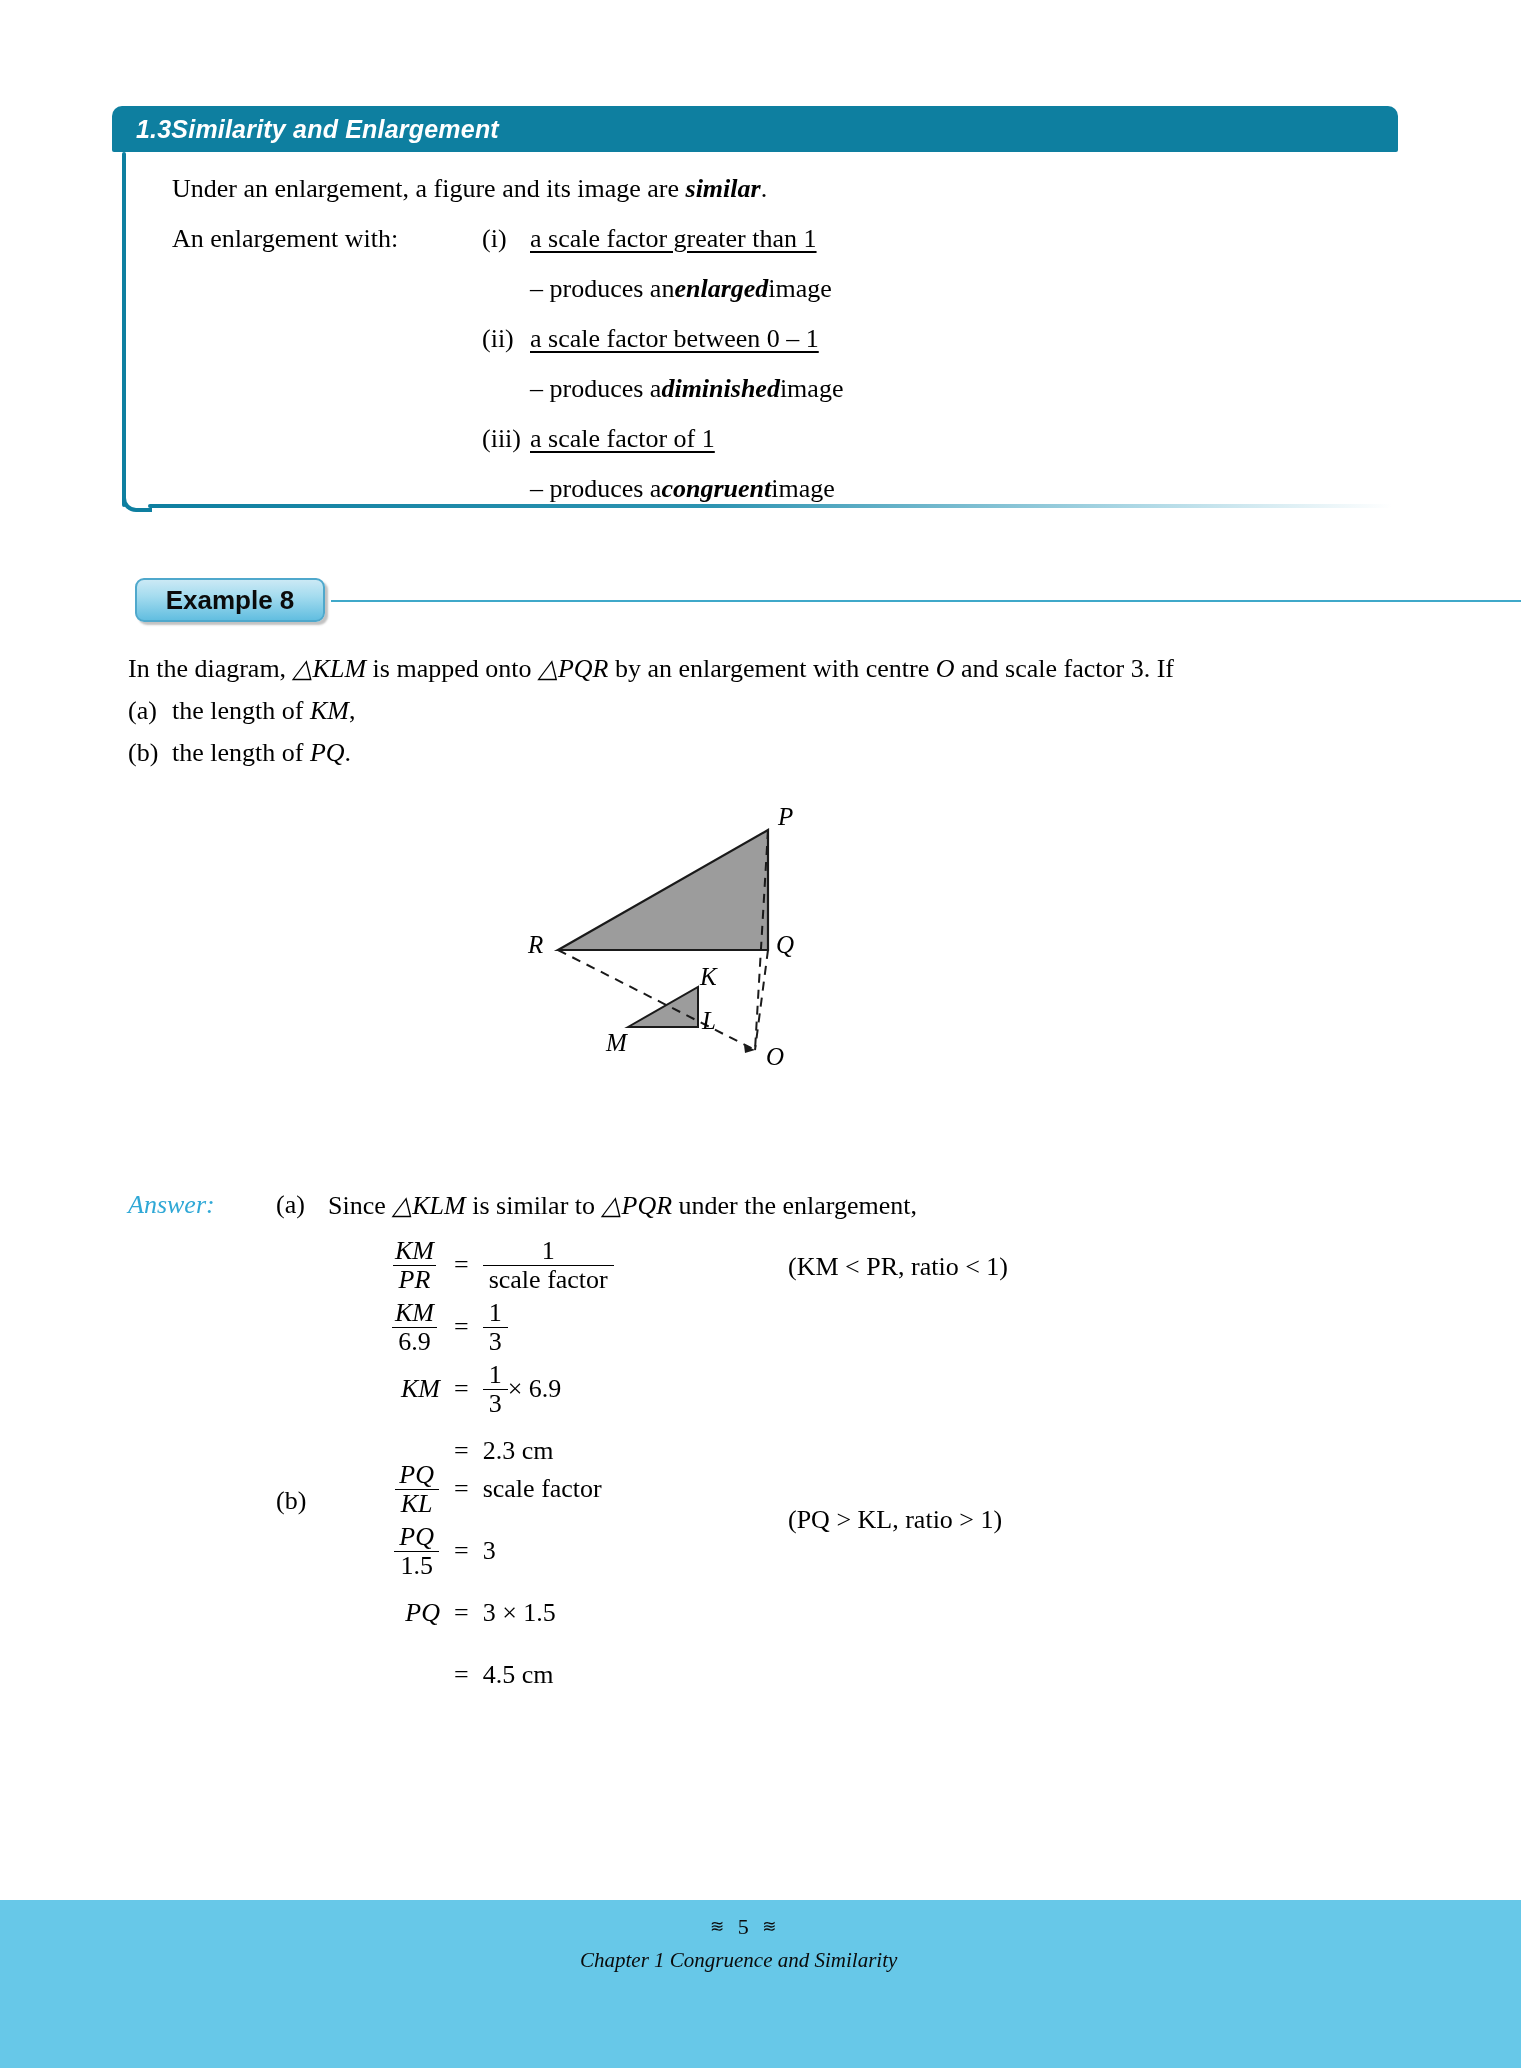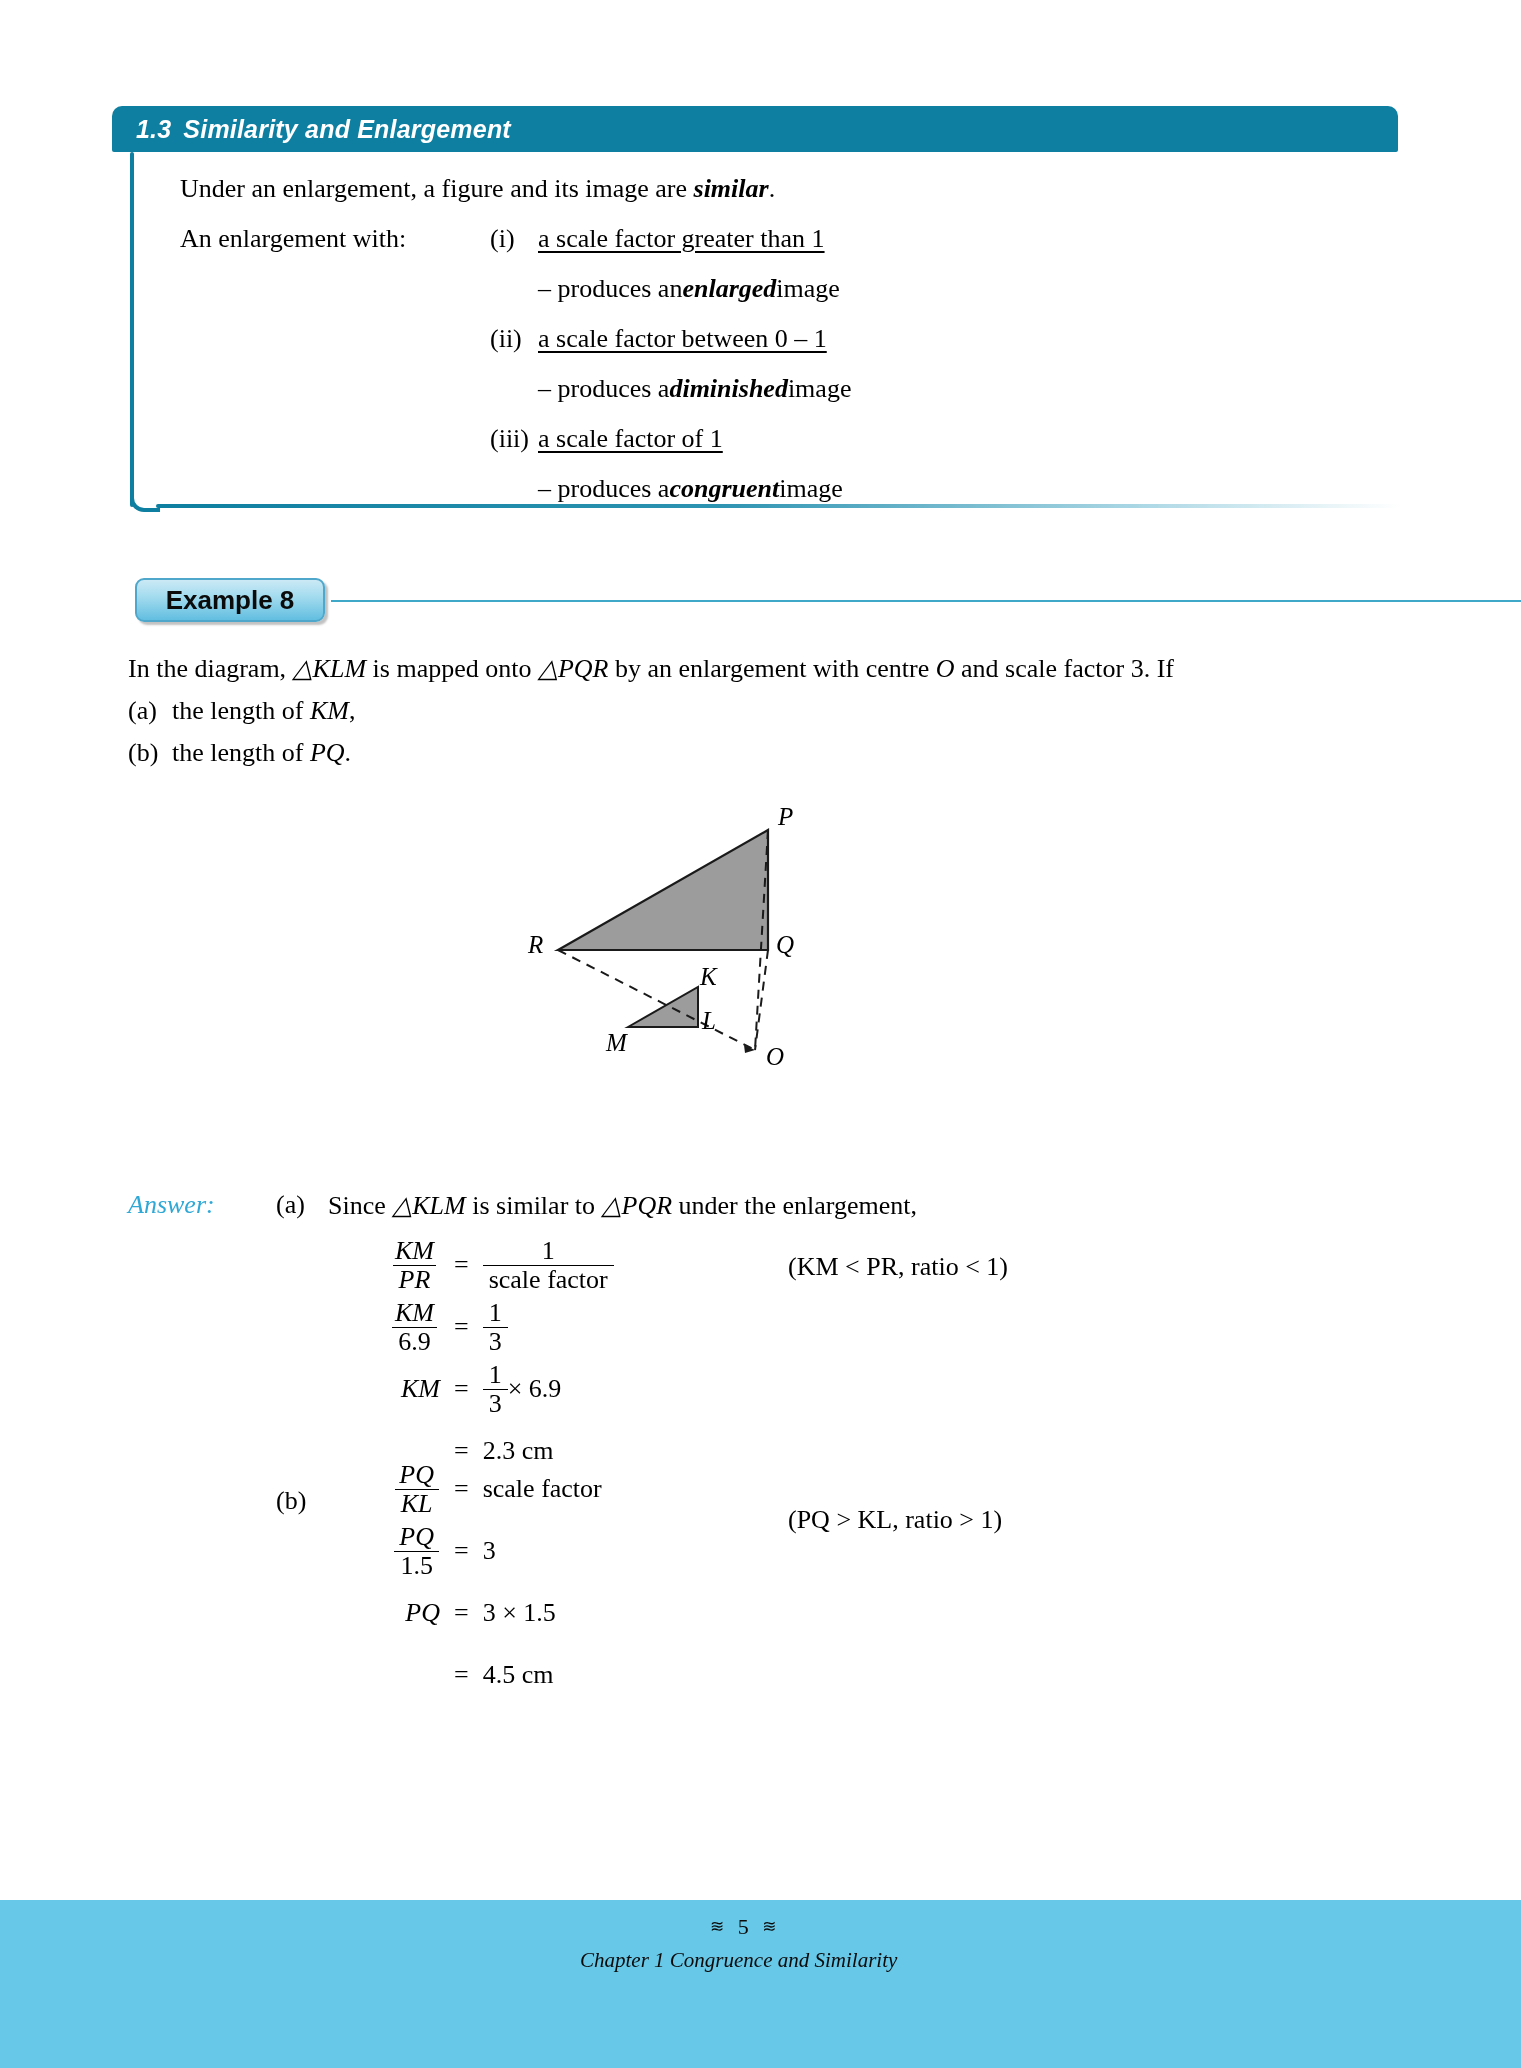--- a/index.html
+++ b/index.html
@@ -31,26 +31,26 @@
     box-sizing: border-box;
   }
   .section-header .st {
     font-family: "Liberation Sans", sans-serif;
     font-style: italic;
     font-weight: bold;
     font-size: 25px;
     color: #ffffff;
     letter-spacing: 0.2px;
   }
-  .section-header .st .num { margin-right: 12px; }
+  .section-header .st .num { }
 
   
   .notebox {
     position: absolute;
-    left: 130px;
+    left: 122px;
     top: 152px;
     width: 1270px;
     height: 385px;
     padding-left: 32px;
   }
   .notebox .vrule {
     position: absolute;
     left: 0; top: 0;
     width: 4px;
     height: 355px;

